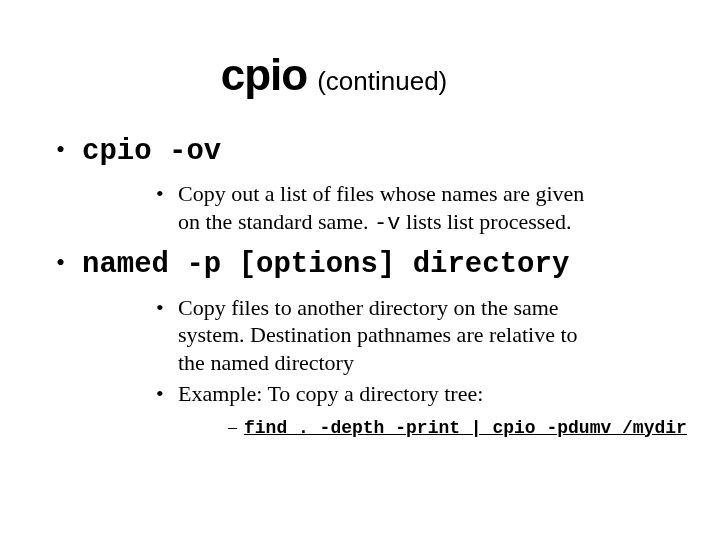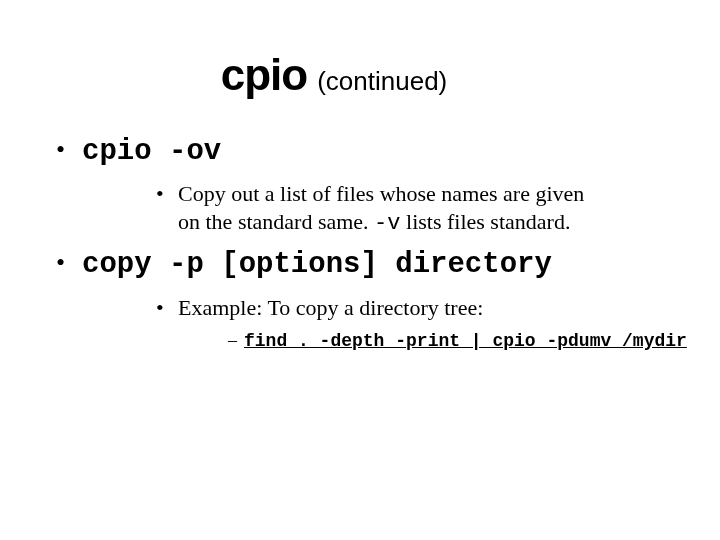--- a/index.html
+++ b/index.html
@@ -119,28 +119,31 @@
     <span class="big">cpio</span>
     <span class="small">(continued)</span>
   </div>
 
   <ul class="lvl1">
 
     <li>
       <span class="code-lg">cpio -ov</span>
       <ul class="lvl2">
         <li>
-          <span>Copy out a list of files whose names are given on the standard same.  </span><span class="code-inline">-v</span><span> lists files standard.</span>
+          <span>Copy out a list of files whose names are given on the standard same.  </span><span class="code-inline">-v</span><span> lists list processed.</span>
         </li>
       </ul>
     </li>
 
     <li>
-      <span class="code-lg">copy -p [options] directory</span>
+      <span class="code-lg">named -p [options] directory</span>
       <ul class="lvl2">
+        <li>
+          <span>Copy files to another directory on the same system. Destination pathnames are relative to the named directory</span>
+        </li>
         <li>
           <span>Example: To copy a directory tree:</span>
           <ul class="lvl3">
             <li>
               <span class="code-sm">find . -depth -print | cpio -pdumv /mydir</span>
             </li>
           </ul>
         </li>
       </ul>
     </li>

